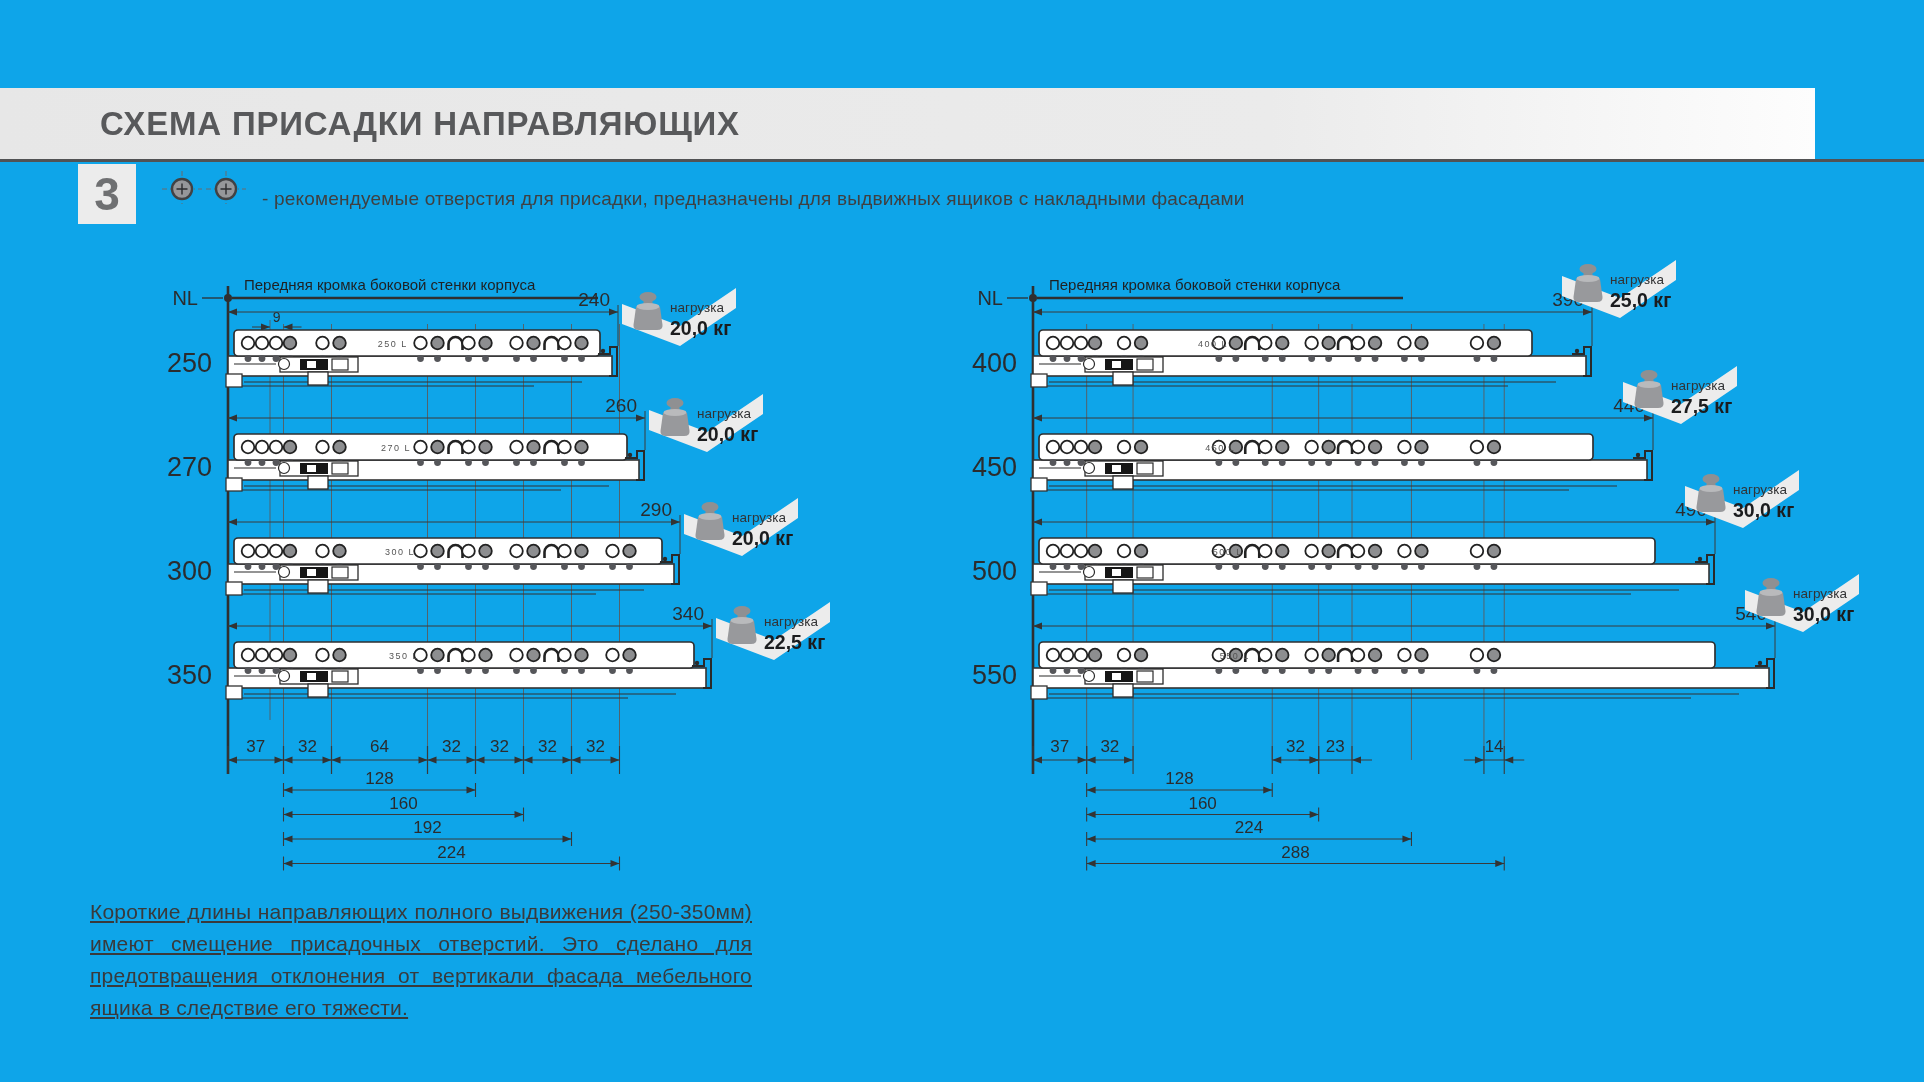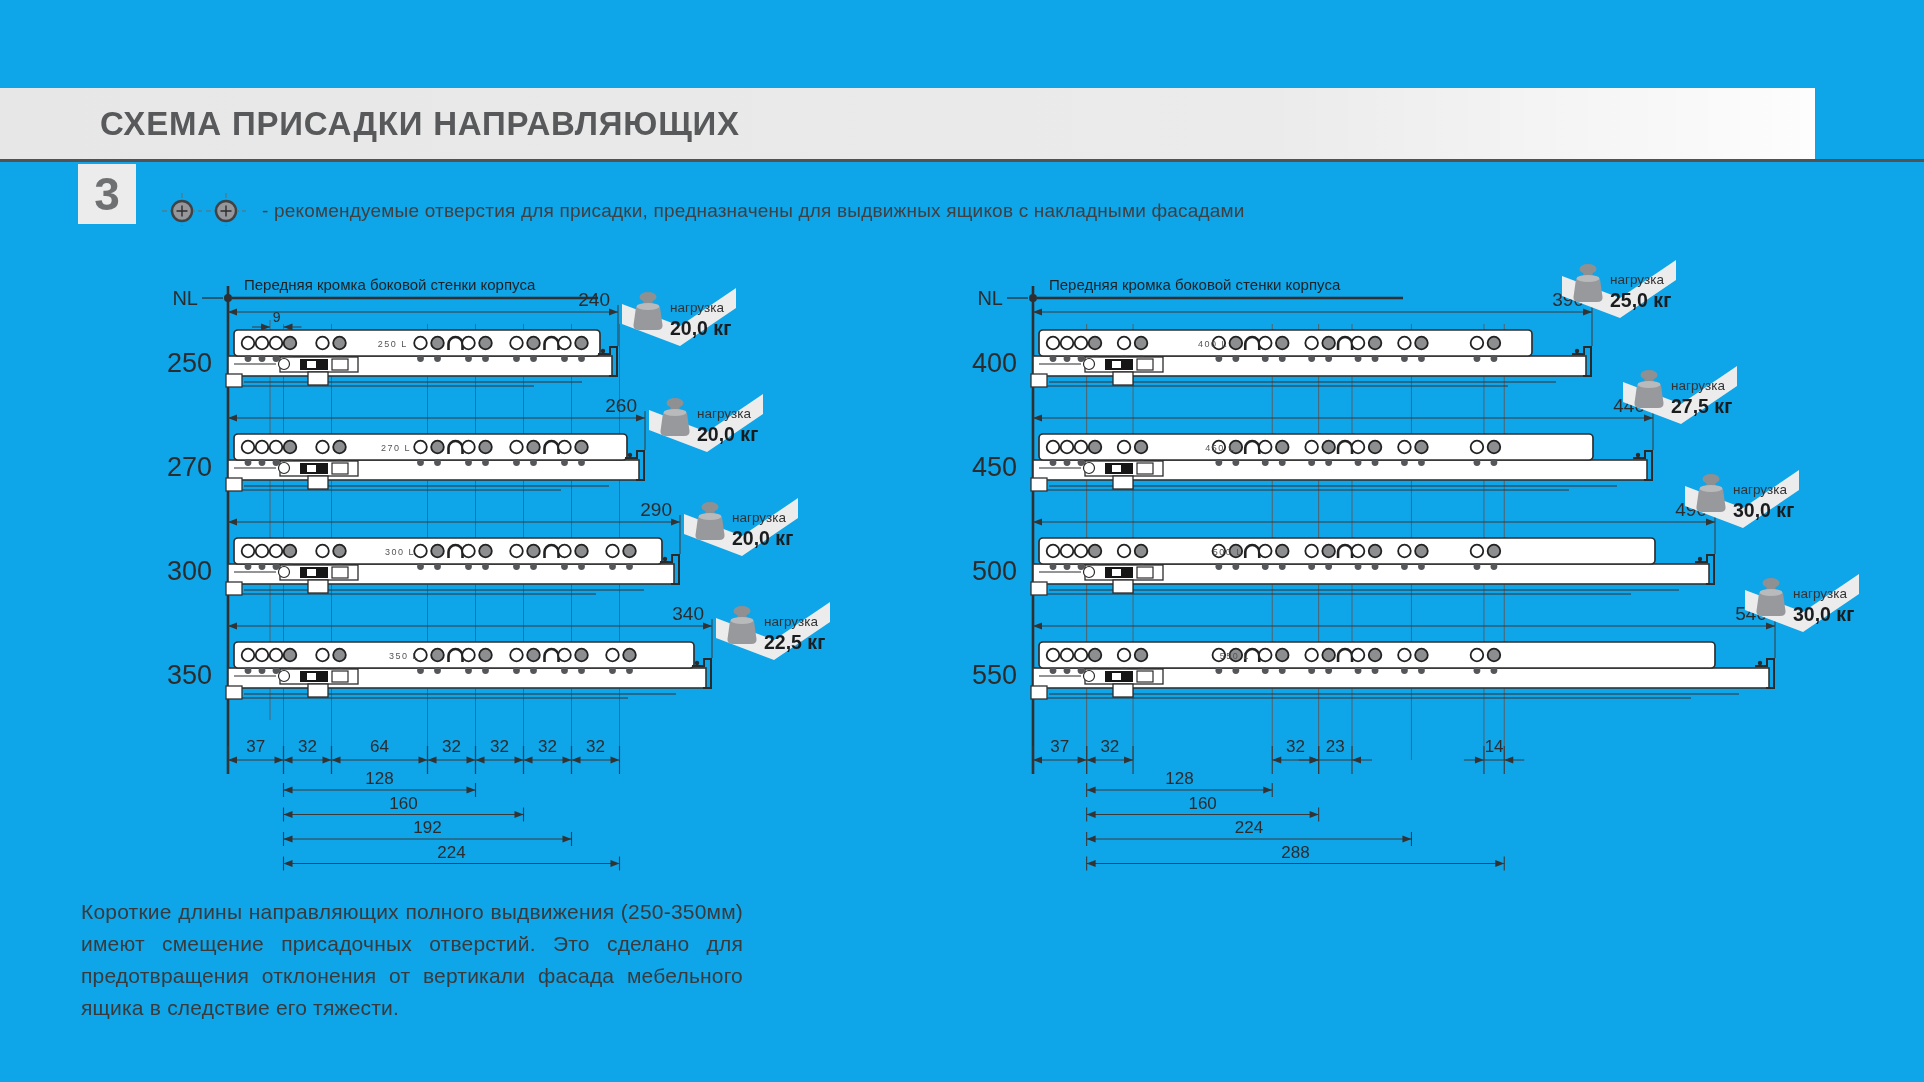--- a/index.html
+++ b/index.html
@@ -9,32 +9,32 @@
   .header-bar{position:absolute;left:0;top:88px;width:1815px;height:72px;
     background:linear-gradient(90deg,#e7e7e7 0%,#ebebeb 70%,#fdfdfd 100%);}
   .header-title{position:absolute;left:100px;top:0;height:72px;line-height:72px;
     font-size:33px;font-weight:700;color:#58595b;letter-spacing:.8px;white-space:nowrap;}
   .header-rule{position:absolute;left:0;top:159px;width:1924px;height:3px;background:#515254;}
 
   .step-box{position:absolute;left:78px;top:164px;width:58px;height:60px;background:#ececec;
     display:flex;align-items:center;justify-content:center;}
   .step-num{font-size:46px;font-weight:700;color:#6f7072;line-height:1;}
 
-  .legend{position:absolute;left:160px;top:190px;height:42px;display:flex;align-items:center;}
+  .legend{position:absolute;left:160px;top:168px;height:42px;display:flex;align-items:flex-end;}
   .legend-icon{width:44px;height:42px;display:inline-block;}
   .legend-text{font-size:19px;color:#3f4042;margin-left:14px;white-space:nowrap;letter-spacing:.2px;}
 
   .diagram{position:absolute;}
   #dia-left{left:140px;top:250px;}
   #dia-right{left:945px;top:250px;}
   svg text{font-family:"Liberation Sans",sans-serif;}
 
   .note{position:absolute;top:896px;font-size:21px;line-height:1.52;color:#393a3c;
     text-align:justify;letter-spacing:.2px;}
-  #note-left{left:81px;width:662px;}
+  #note-left{left:90px;width:662px;text-decoration:underline;}
   #note-right{left:818px;width:664px;}
 </style>
 </head>
 <body>
 
 <div id="page">
 
   <div class="header-bar">
     <div class="header-title">СХЕМА ПРИСАДКИ НАПРАВЛЯЮЩИХ</div>
   </div>

